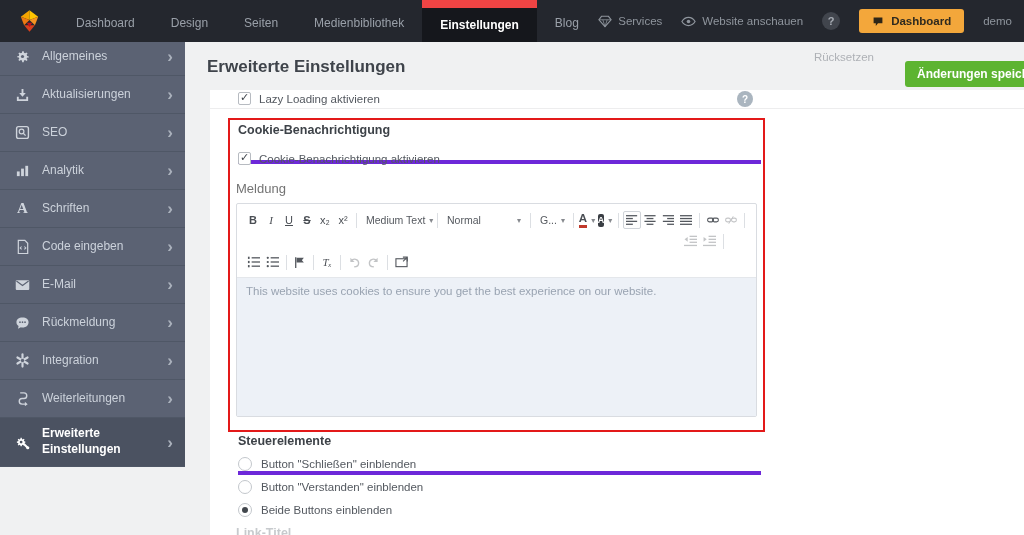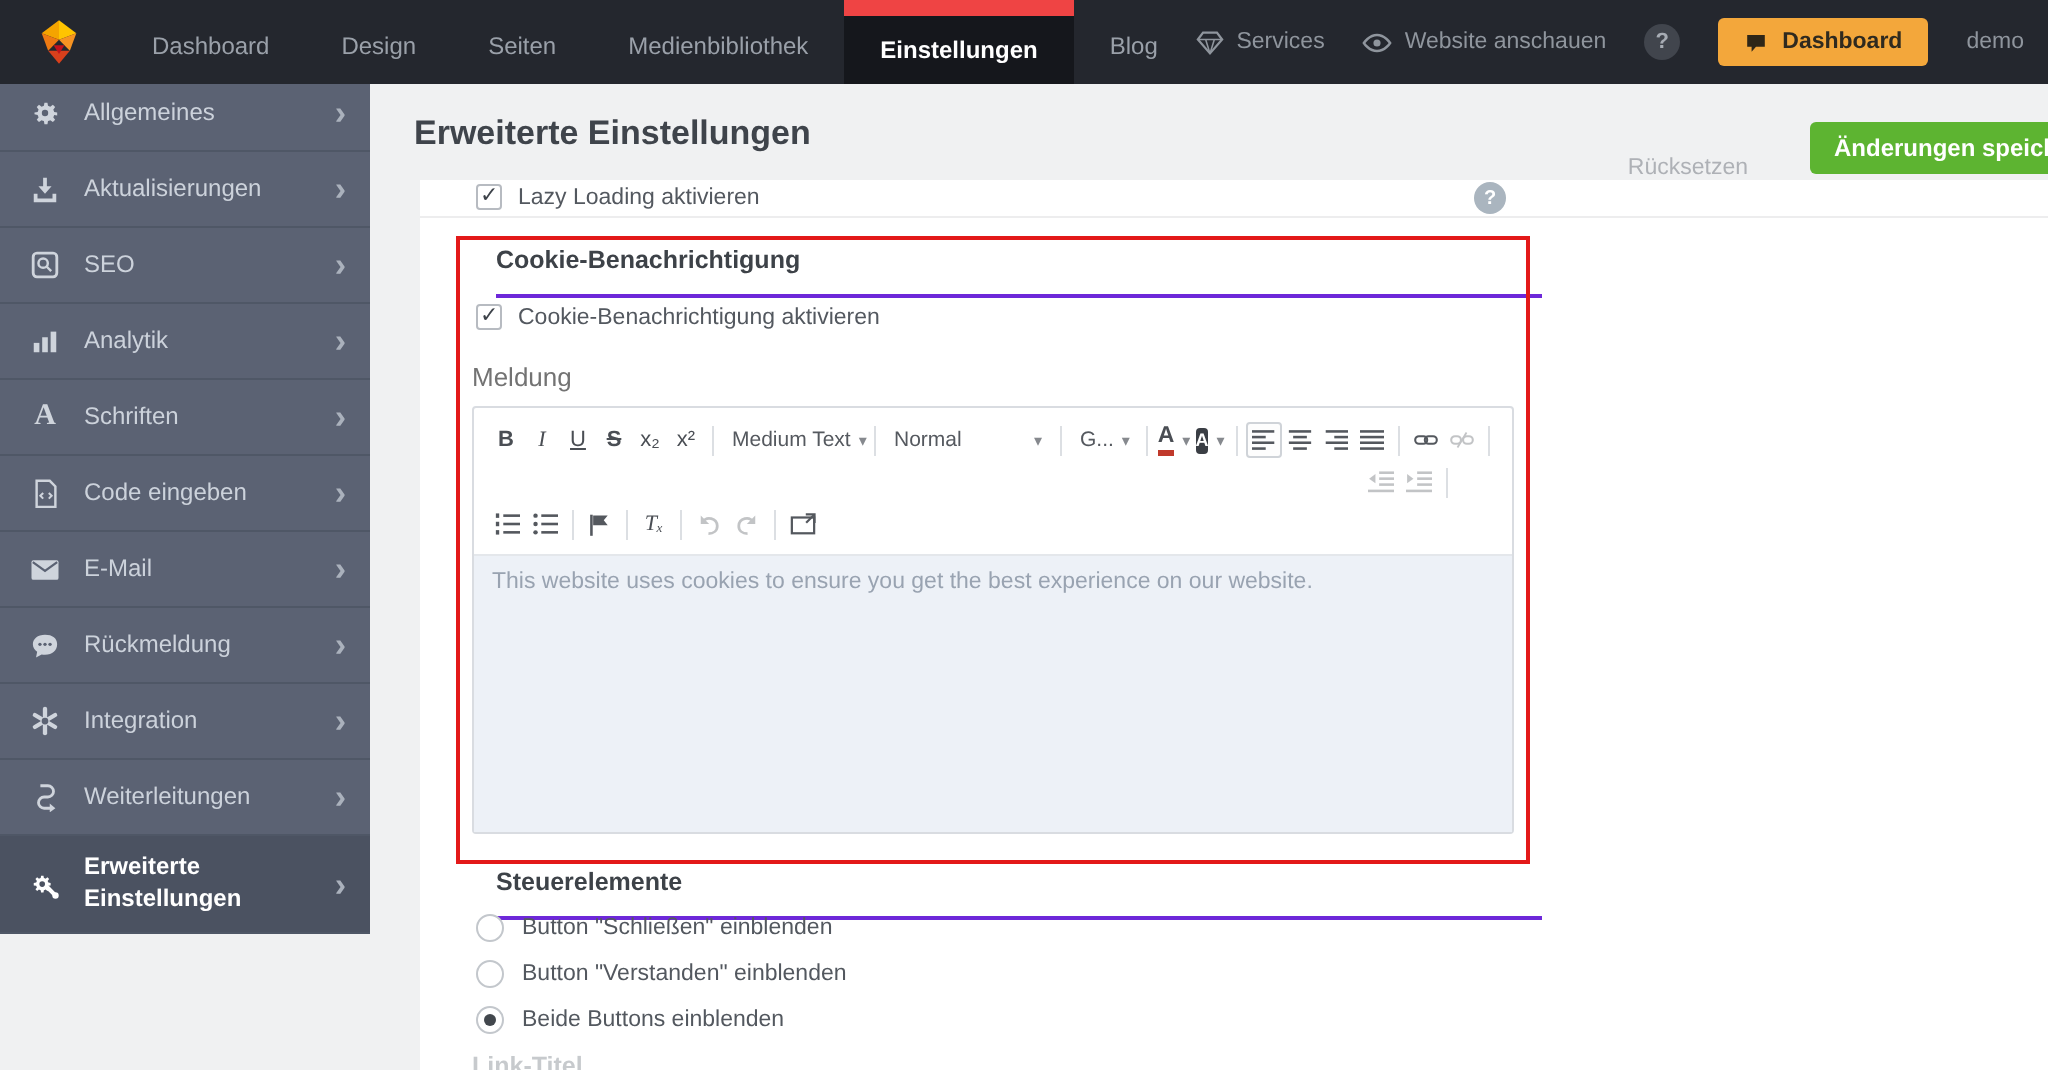--- a/index.html
+++ b/index.html
@@ -24,35 +24,35 @@
   .sb-item{display:flex;align-items:center;min-height:38px;padding:0 12px 0 13px;border-bottom:1px solid #4f5766;cursor:pointer;gap:10px;box-sizing:border-box;}
   .sb-item .icon{width:19px;display:flex;justify-content:center;flex:none;}
   .sb-label{flex:1;font-size:12px;color:#ccd2db;line-height:1.3;padding:4px 0;}
   .chev{color:#aab1bc;font-size:17px;line-height:1;flex:none;font-weight:bold;}
   .sb-item.active{background:#4b5261;min-height:49px;}
   .sb-item.active .sb-label{color:#fff;font-weight:bold;}
   .serifA{font-family:"Liberation Serif","DejaVu Serif",serif;font-size:15px;color:#cfd4dc;font-weight:bold;line-height:1;}
   
   .main{position:absolute;top:42px;left:185px;width:839px;height:493px;background:#f0f1f2;}
   .page-title{position:absolute;left:22px;top:15px;margin:0;font-size:17px;font-weight:bold;color:#3f444b;}
-  .reset{position:absolute;right:150px;top:36px;font-size:11.5px;color:#aeb1b6;cursor:pointer;}
+  .reset{position:absolute;right:150px;top:9px;font-size:11.5px;color:#aeb1b6;cursor:pointer;}
   .save{position:absolute;left:720px;top:19px;width:145px;height:26px;background:#5db431;color:#fff;border:none;border-radius:3px;font-family:inherit;font-size:12px;font-weight:bold;text-align:left;padding:0 12px;white-space:nowrap;overflow:hidden;cursor:pointer;}
   .card{position:absolute;left:25px;top:48px;right:0;bottom:0;background:#fff;}
   
   .lazy-row{position:absolute;left:0;top:0;right:0;height:18px;}
   .checkbox{position:absolute;width:13px;height:13px;background:#fff;border:1px solid #b7bbc1;border-radius:2px;box-sizing:border-box;cursor:pointer;}
   .checkbox.checked::after{content:"✓";position:absolute;left:1px;top:-2px;font-size:11px;font-weight:bold;color:#3e434a;}
   .cb-label{position:absolute;font-size:11.5px;color:#53585f;}
   .lazy-row .checkbox{left:28px;top:2px;}
   .lazy-row .cb-label{left:49px;top:3px;}
   .help-badge{position:absolute;left:527px;top:1px;width:16px;height:16px;border-radius:50%;background:#aab5bf;color:#fff;font-size:10px;font-weight:bold;display:flex;align-items:center;justify-content:center;cursor:pointer;}
   .divider{position:absolute;left:0;right:0;top:18px;border-top:1px solid #ededee;}
   
   .red-box{position:absolute;left:18px;top:28px;width:537px;height:314px;border:2px solid #e31919;box-sizing:border-box;pointer-events:none;z-index:5;}
-  .sec-title{position:absolute;left:38px;width:523px;margin:0;font-size:12.5px;font-weight:bold;color:#3d4248;padding-bottom:10px;border-bottom:2px solid #6d28d9;}
+  .sec-title{position:absolute;left:28px;width:523px;margin:0;font-size:12.5px;font-weight:bold;color:#3d4248;padding-bottom:23px;border-bottom:4px solid #6d28d9;}
   .cookie-title{top:33px;}
   .cookie-row .checkbox{left:28px;top:62px;}
   .cookie-row .cb-label{left:49px;top:63px;}
   .field-label{position:absolute;left:26px;top:91px;font-size:13px;color:#737373;}
   
   .editor{position:absolute;left:26px;top:113px;width:521px;height:214px;border:1px solid #d9dce1;border-radius:2px;box-sizing:border-box;background:#fff;}
   .tb{display:flex;align-items:center;padding:0 7px;height:22px;}
   .tb1{padding-top:5px;}
   .tb2{justify-content:flex-end;padding-right:28px;height:20px;}
   .tb-btn{display:flex;align-items:center;justify-content:center;min-width:18px;height:18px;padding:0 2px;font-size:11px;color:#4a4e54;cursor:pointer;border:1px solid transparent;border-radius:2px;box-sizing:border-box;white-space:nowrap;}

